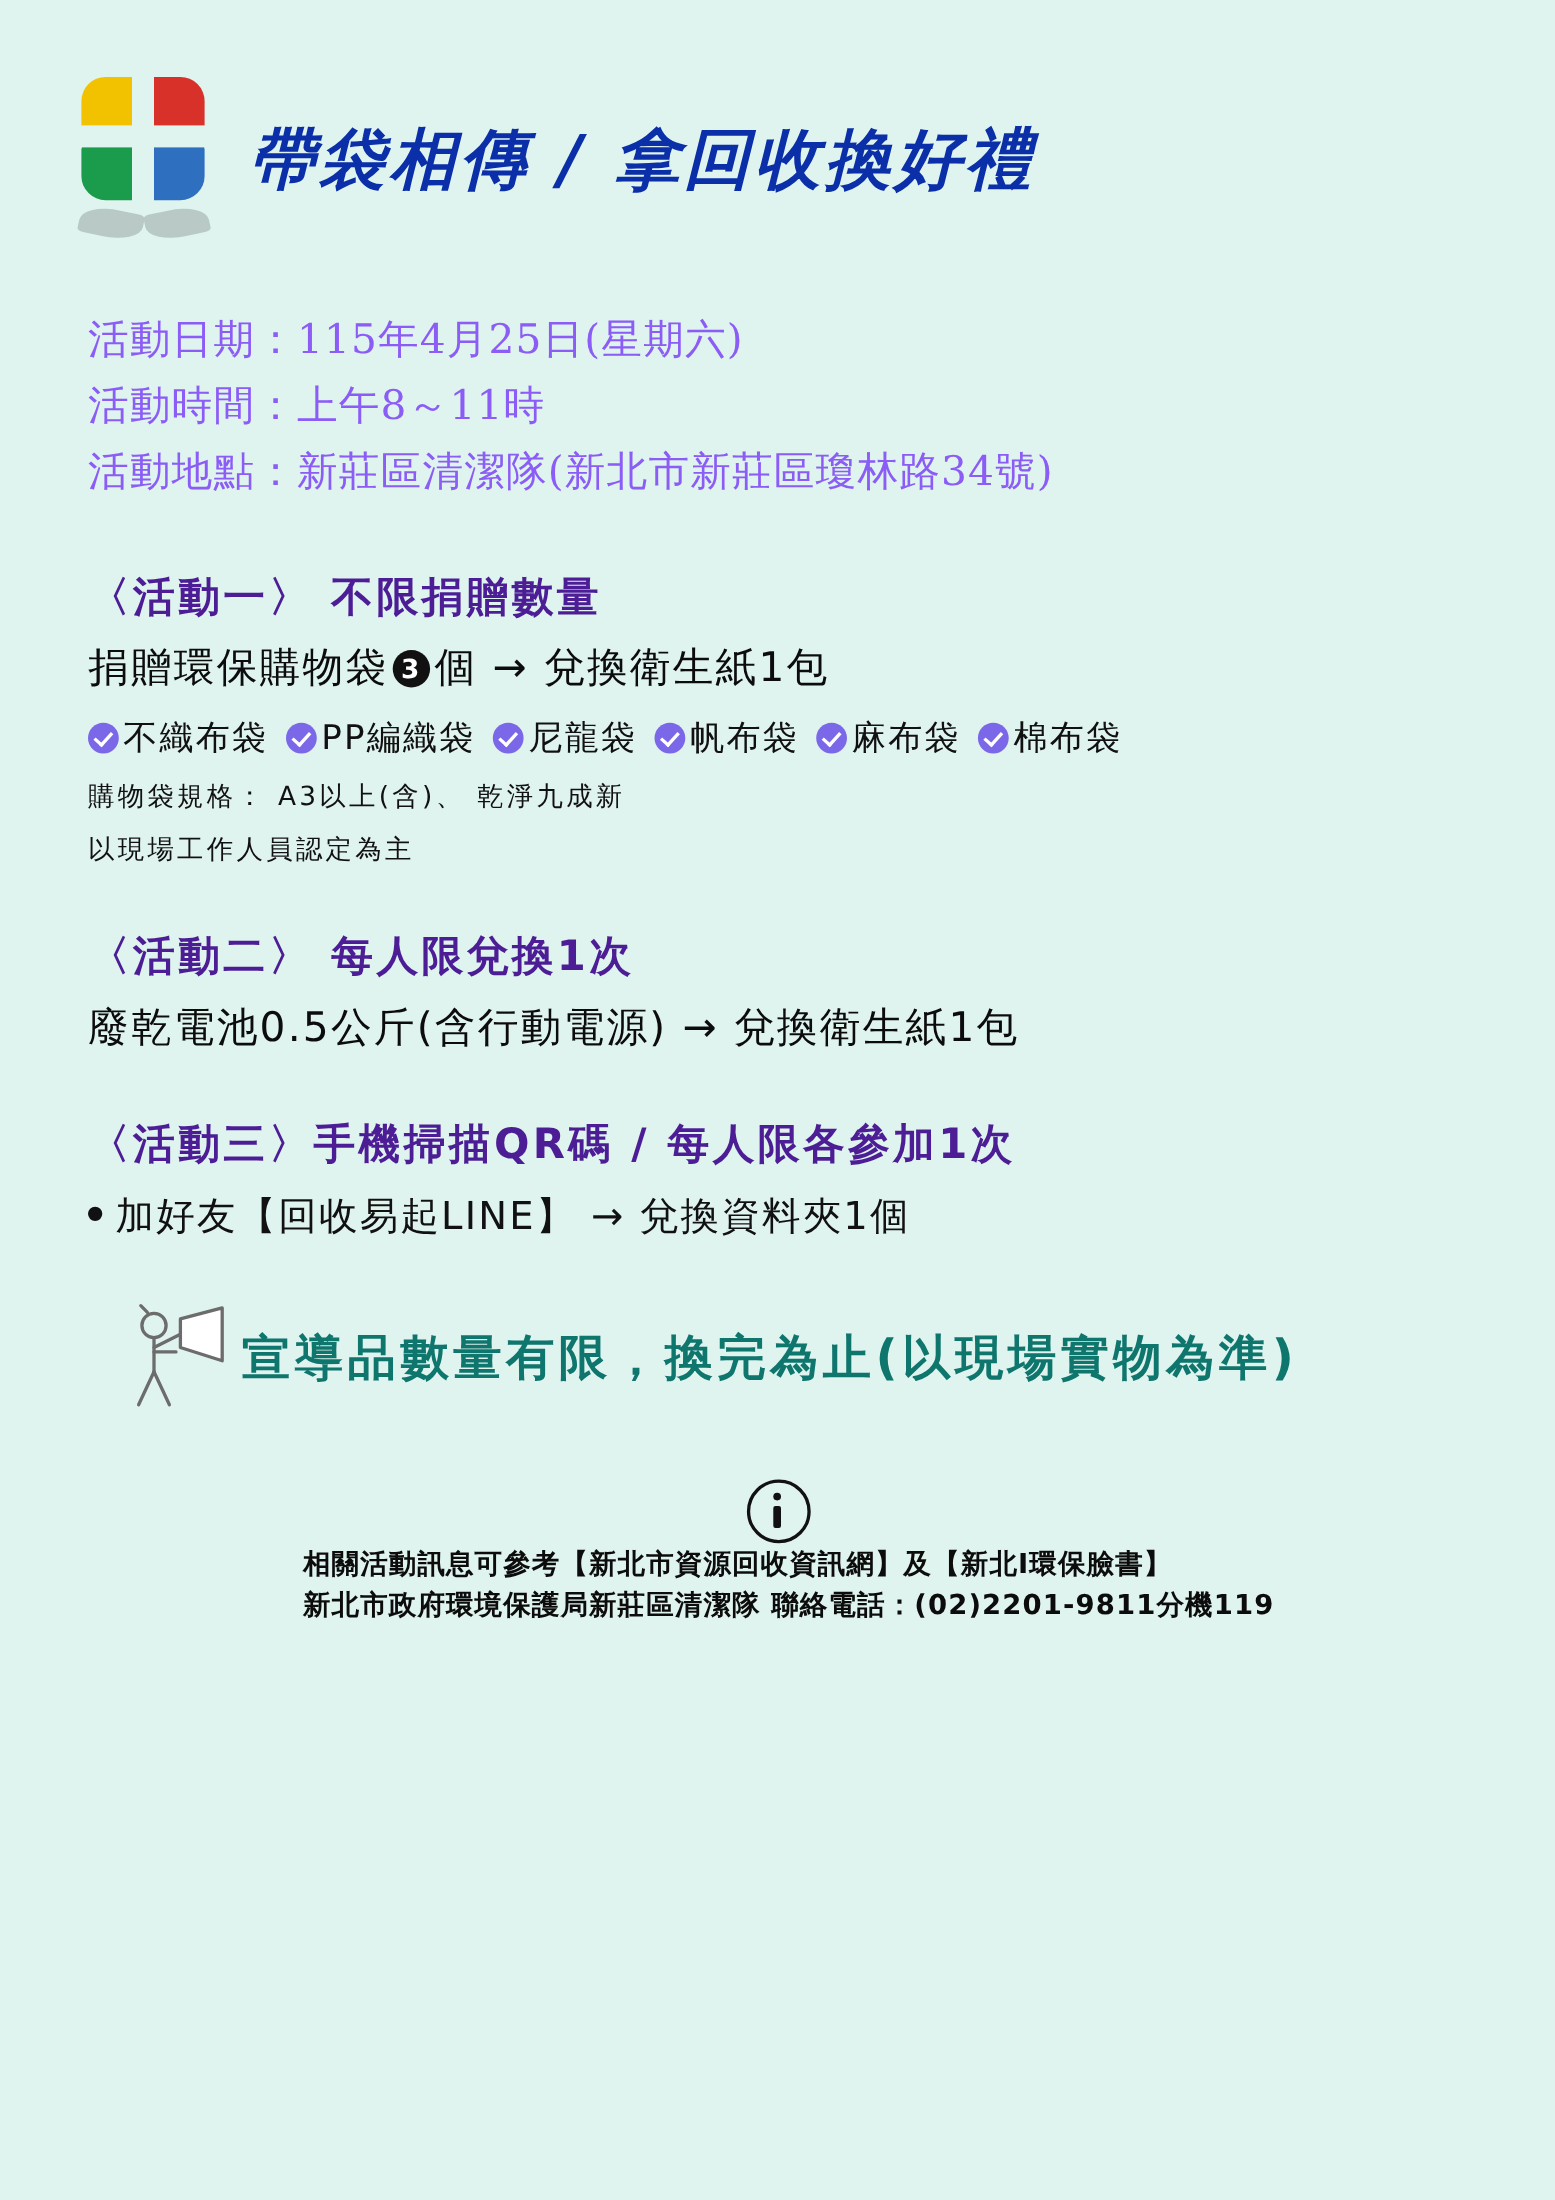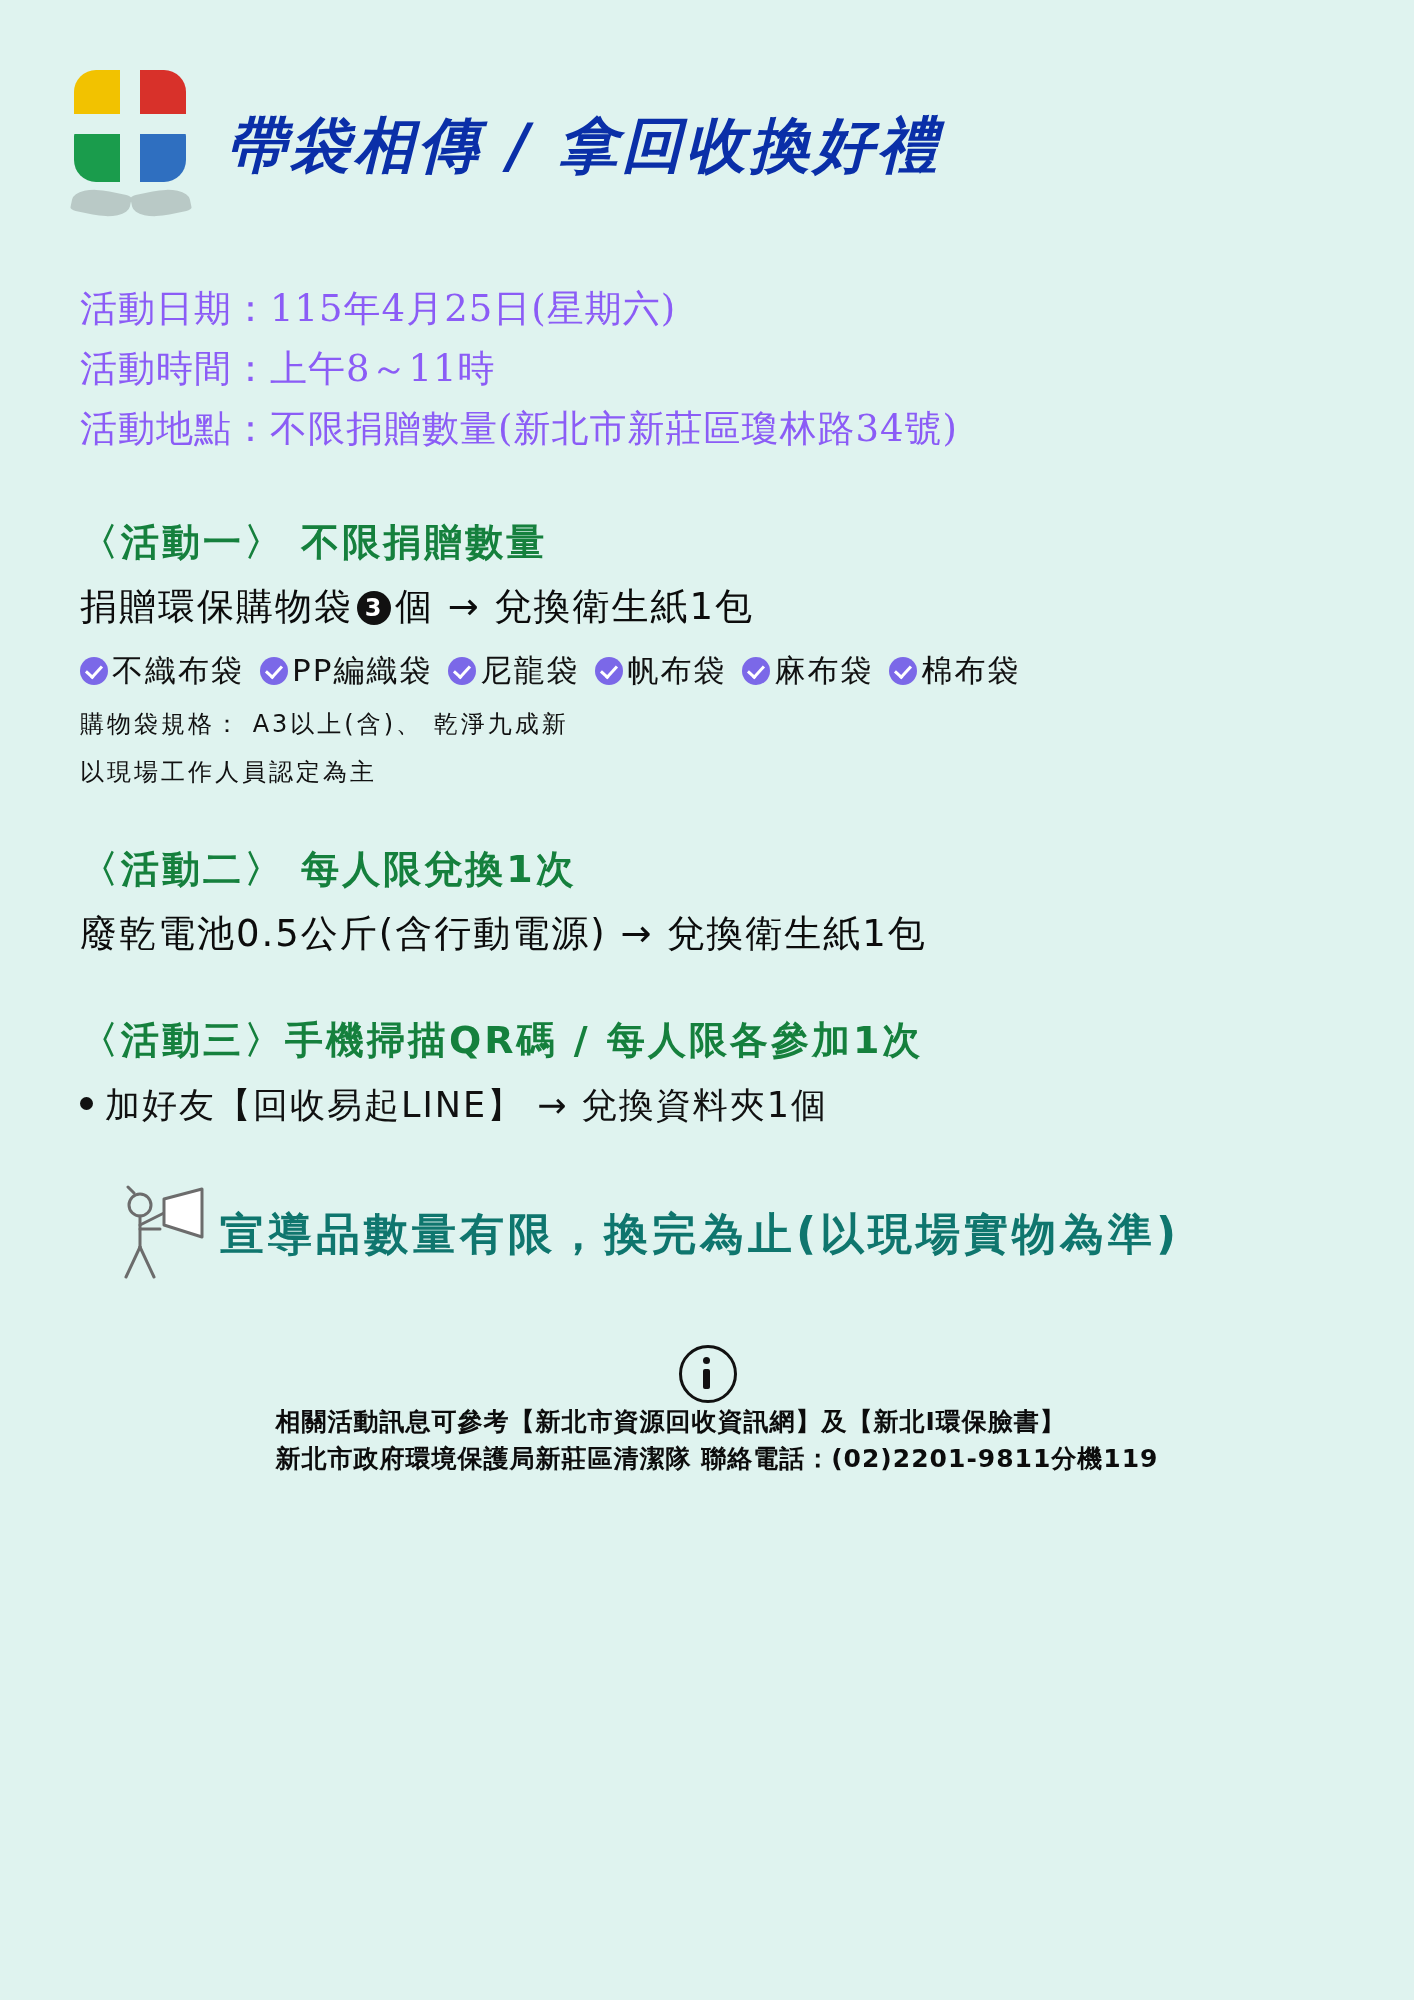--- a/index.html
+++ b/index.html
@@ -87,21 +87,21 @@
     font-size: 37px;
     line-height: 1.62;
     letter-spacing: 1px;
     color: #8b5cf6;
     white-space: nowrap;
   }
 
   
   .section { margin-left: 80px; }
   .sec-head {
-    color: #15803d;
+    color: #4c1d95;
     font-weight: bold;
     font-size: 38px;
     letter-spacing: 3px;
     white-space: nowrap;
     font-family: "DejaVu Sans", sans-serif;
   }
   .sec-main {
     font-size: 37px;
     letter-spacing: 2px;
     margin-top: 14px;
@@ -248,21 +248,21 @@
       <div class="cross-h"></div>
       <div class="leaf-l"></div>
       <div class="leaf-r"></div>
     </div>
     <div class="title">帶袋相傳 / 拿回收換好禮</div>
   </div>
 
   <div class="info">
     <div class="info-line">活動日期：115年4月25日(星期六)</div>
     <div class="info-line">活動時間：上午8～11時</div>
-    <div class="info-line">活動地點：不限捐贈數量(新北市新莊區瓊林路34號)</div>
+    <div class="info-line">活動地點：新莊區清潔隊(新北市新莊區瓊林路34號)</div>
   </div>
 
   <div class="gap-b"></div>
 
   <div class="section">
     <div class="sec-head">〈活動一〉 不限捐贈數量</div>
     <div class="sec-main">
       <span>捐贈環保購物袋</span><span class="circle-num">3</span><span>個 → 兌換衛生紙1包</span>
     </div>
     <div class="bag-list">

